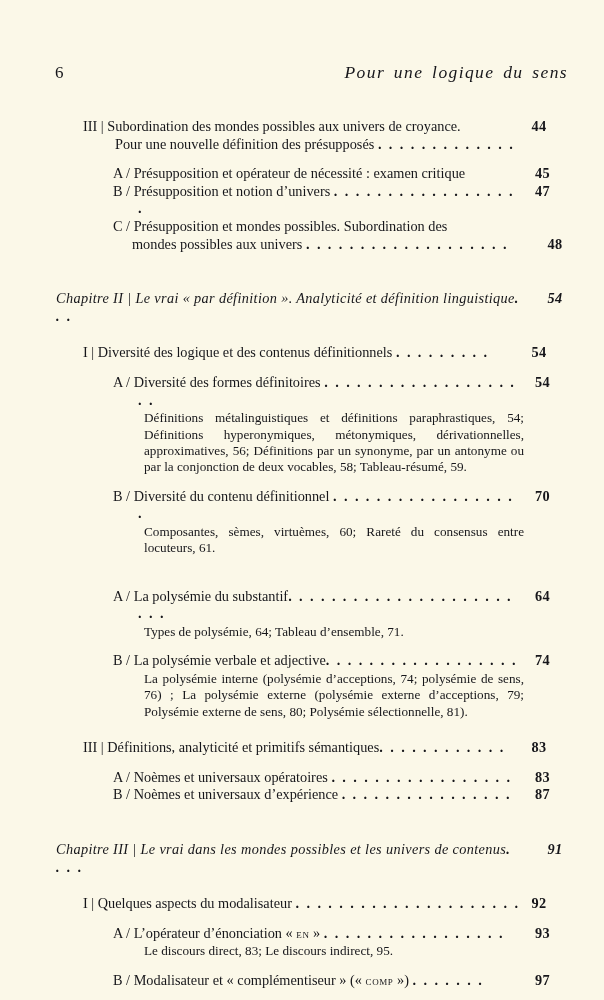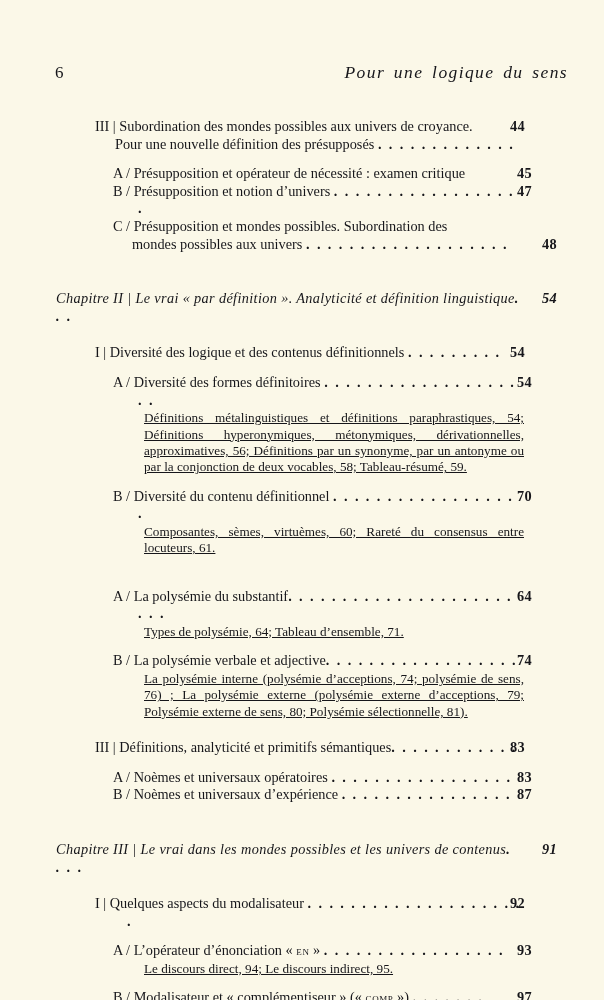--- a/index.html
+++ b/index.html
@@ -70,44 +70,43 @@
   }
   .label {
     display: block;
     text-align: left;
   }
   .pageno {
     position: absolute;
     right: 0;
     top: 0;
     width: 26px;
-    text-align: left;
+    text-align: center;
     font-size: 14.3px;
     font-weight: 600;
     letter-spacing: 0.3px;
   }
 
   
   .lvl-chapter { margin-left: 0px; text-indent: 0; font-style: italic; letter-spacing: 0.35px; margin-top: 12px; }
   .lvl-roman   { margin-left: 27px; }
   .lvl-letter  { margin-left: 57px; }
 
   
-  .hang-roman { padding-left: 32px; text-indent: -32px; margin-left: 12px; }
+  .hang-roman { padding-left: 32px; text-indent: -32px; }
   .hang-letter { padding-left: 25px; text-indent: -25px; }
 
   
   .note {
     font-size: 13.2px;
     line-height: 16.4px;
     text-align: justify;
     margin-left: 88px;
     margin-right: 44px;
     margin-top: 1px;
-    text-decoration: underline;
   }
 
   
   .dots {
     letter-spacing: 1.9px;
     font-weight: 600;
   }
 
   .sc {
     font-variant: small-caps;
@@ -278,21 +277,21 @@
 
   <div class="gap-md"></div>
 
   <div class="entry lvl-letter">
     <div class="line hang-letter">
       <span class="label"><span>A / L’opérateur d’énonciation « </span><span class="sc">en</span><span> » </span><span class="dots">. . . . . . . . . . . . . . . . .</span></span>
       <span class="pageno">93</span>
     </div>
   </div>
 
-  <div class="note">Le discours direct, 94; Le discours indirect, 95.</div>
+  <div class="note">Le discours direct, 83; Le discours indirect, 95.</div>
 
   <div class="gap-md"></div>
 
   <div class="entry lvl-letter">
     <div class="line hang-letter">
       <span class="label"><span>B / Modalisateur et « complémentiseur » (« </span><span class="sc">comp</span><span> ») </span><span class="dots">. . . . . . .</span></span>
       <span class="pageno">97</span>
     </div>
   </div>
 

